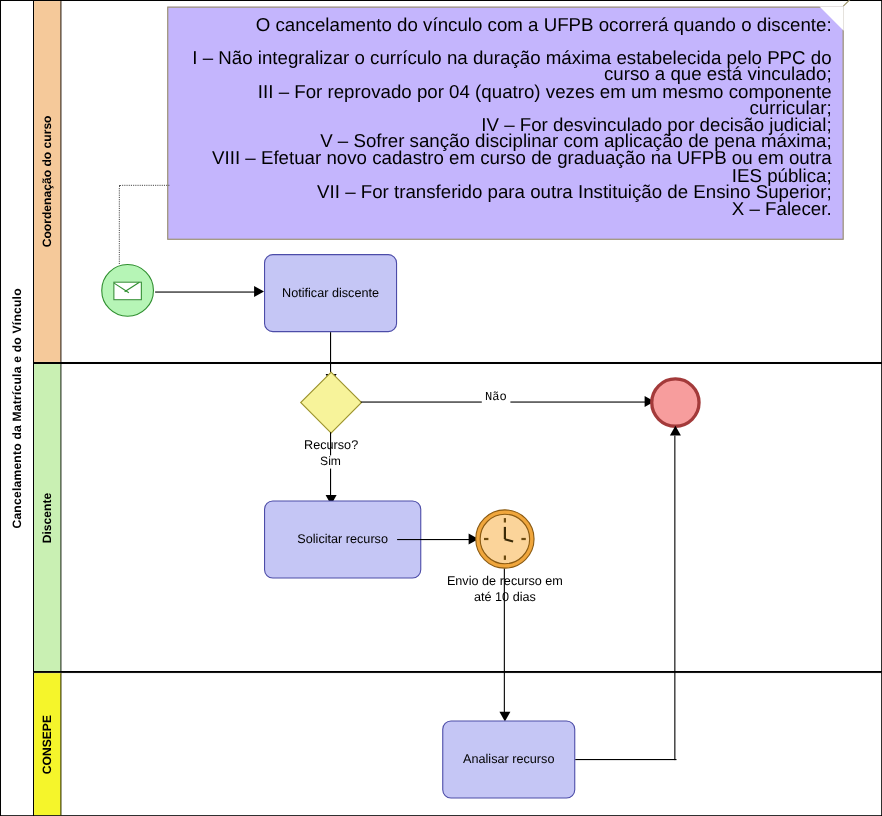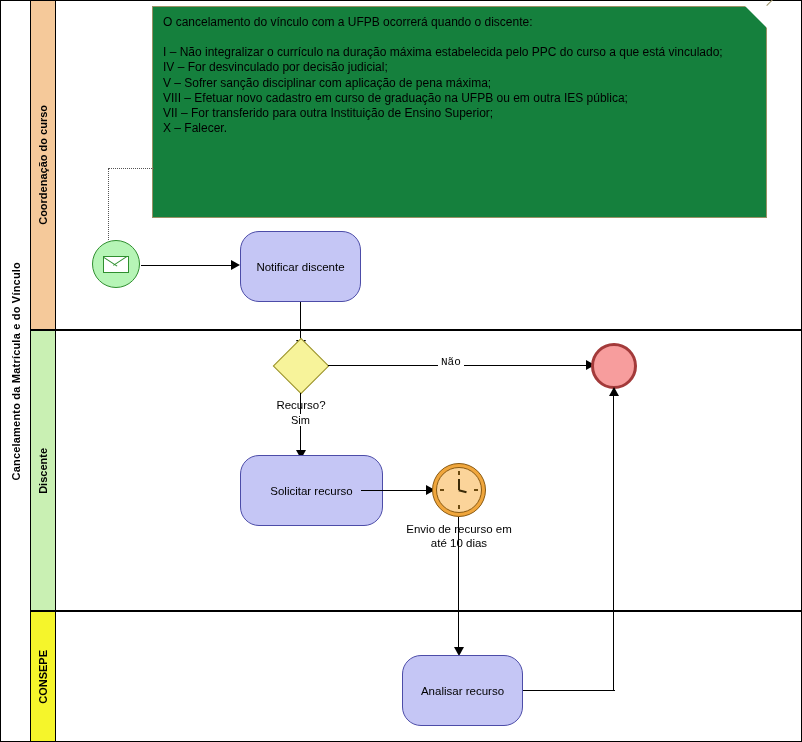--- a/index.html
+++ b/index.html
@@ -77,26 +77,27 @@
     top: 0;
     right: 0;
     bottom: 0;
     background: #ffffff;
   }
 
   
   .note {
     position: absolute;
     box-sizing: border-box;
-    background: #15803d;
+    background: #c4b5fd;
     border: 1px solid #9a9166;
     padding: 8px 10px;
-    font-size: 12px;
+    font-size: 17px;
     line-height: 15.2px;
     color: #000000;
+    text-align: right;
   }
   .note .fold {
     position: absolute;
     right: -1px;
     top: -1px;
     width: 0;
     height: 0;
     border-left: 22px solid transparent;
     border-top: 22px solid #ffffff;
   }
@@ -116,21 +117,21 @@
   .note p.spacer {
     height: 15px;
   }
 
   
   .task {
     position: absolute;
     box-sizing: border-box;
     background: #c5c6f5;
     border: 1px solid #4c4ca8;
-    border-radius: 19px;
+    border-radius: 8px;
     display: flex;
     align-items: center;
     justify-content: center;
     text-align: center;
     font-size: 11.5px;
     color: #000000;
     padding: 4px;
   }
 
   
@@ -313,20 +314,21 @@
     </div>
     <div class="lane-body"></div>
   </div>
 
   <div class="note" style="left:152px; top:6px; width:615px; height:212px;">
     <div class="fold"></div>
     <div class="fold-line"></div>
     <p>O cancelamento do vínculo com a UFPB ocorrerá quando o discente:</p>
     <p class="spacer"></p>
     <p>I – Não integralizar o currículo na duração máxima estabelecida pelo PPC do curso a que está vinculado;</p>
+    <p>III – For reprovado por 04 (quatro) vezes em um mesmo componente curricular;</p>
     <p>IV – For desvinculado por decisão judicial;</p>
     <p>V – Sofrer sanção disciplinar com aplicação de pena máxima;</p>
     <p>VIII – Efetuar novo cadastro em curso de graduação na UFPB ou em outra IES pública;</p>
     <p>VII – For transferido para outra Instituição de Ensino Superior;</p>
     <p>X – Falecer.</p>
   </div>
 
   <div class="dotted-v" style="left:108px; top:168px; height:72px;"></div>
   <div class="dotted-h" style="left:108px; top:168px; width:46px;"></div>
 

